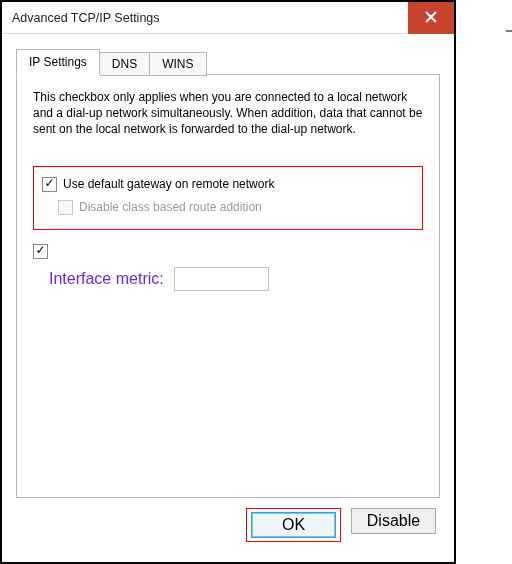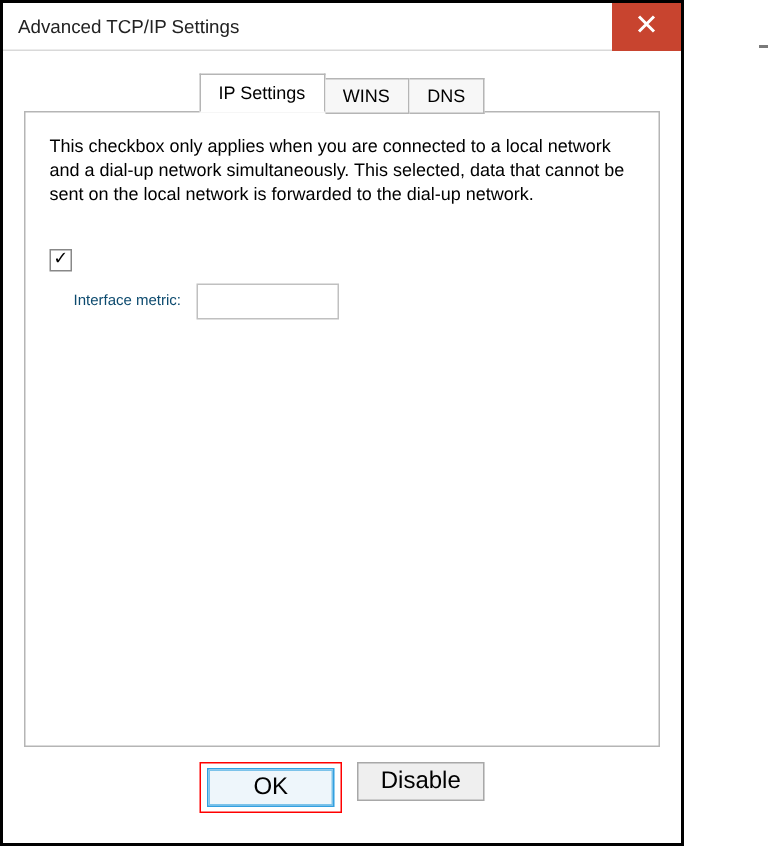--- a/index.html
+++ b/index.html
@@ -47,21 +47,20 @@
     font-weight: bold;
     cursor: default;
   }
   .close-btn svg { width: 12px; height: 12px; }
 
   .client {
     padding: 14px 14px 10px 14px;
     height: calc(100% - 32px);
     display: flex;
     flex-direction: column;
-    align-items: center;
   }
 
   .tabs {
     display: flex;
     align-items: flex-end;
     position: relative;
     z-index: 2;
   }
   .tab {
     border: 1px solid #b5b5b5;
@@ -145,21 +144,21 @@
     gap: 6px;
   }
 
   .metric-row {
     display: flex;
     align-items: center;
     gap: 10px;
     margin-top: 6px;
     margin-left: 16px;
   }
-  .metric-label { color: #0c4a6e; font-size: 10px; }
+  .metric-label { color: #6d28d9; font-size: 16px; }
 
   .textbox {
     width: 95px;
     height: 24px;
     border: 1px solid #c0c0c0;
     background: #fff;
     font-size: 12px;
     padding: 0 4px;
   }
   .textbox[disabled] { background: #fff; color: #9a9a9a; }
@@ -216,31 +215,46 @@
     </div>
   </div>
 
   <div class="client">
 
     <div class="tabs">
       <div class="tab active">
         <span>IP Settings</span>
       </div>
       <div class="tab">
+        <span>DNS</span>
+      </div>
+      <div class="tab">
         <span>WINS</span>
       </div>
-      <div class="tab">
-        <span>DNS</span>
-      </div>
     </div>
 
     <div class="tab-panel">
 
-      <div class="desc">This checkbox only applies when you are connected to a local network and a dial-up network simultaneously. This selected, data that cannot be sent on the local network is forwarded to the dial-up network.</div>
-
+      <div class="desc">This checkbox only applies when you are connected to a local network and a dial-up network simultaneously. When addition, data that cannot be sent on the local network is forwarded to the dial-up network.</div>
+
+      <div class="highlight-red group1">
+        <div class="group-inner">
+
+          <div class="chk-row">
+            <span class="chk checked"></span>
+            <span class="lbl">Use default gateway on remote network</span>
+          </div>
+
+          <div class="sub-indent">
+            <span class="chk disabled"></span>
+            <span class="lbl disabled">Disable class based route addition</span>
+          </div>
+
+        </div>
+      </div>
 
       <div>
         <div class="chk-row" style="margin-top:2px;">
           <span class="chk checked"></span>
         </div>
         <div class="metric-row">
           <span class="metric-label">Interface metric:</span>
           <input type="text" class="textbox" disabled="" value="" style="">
         </div>
       </div>

